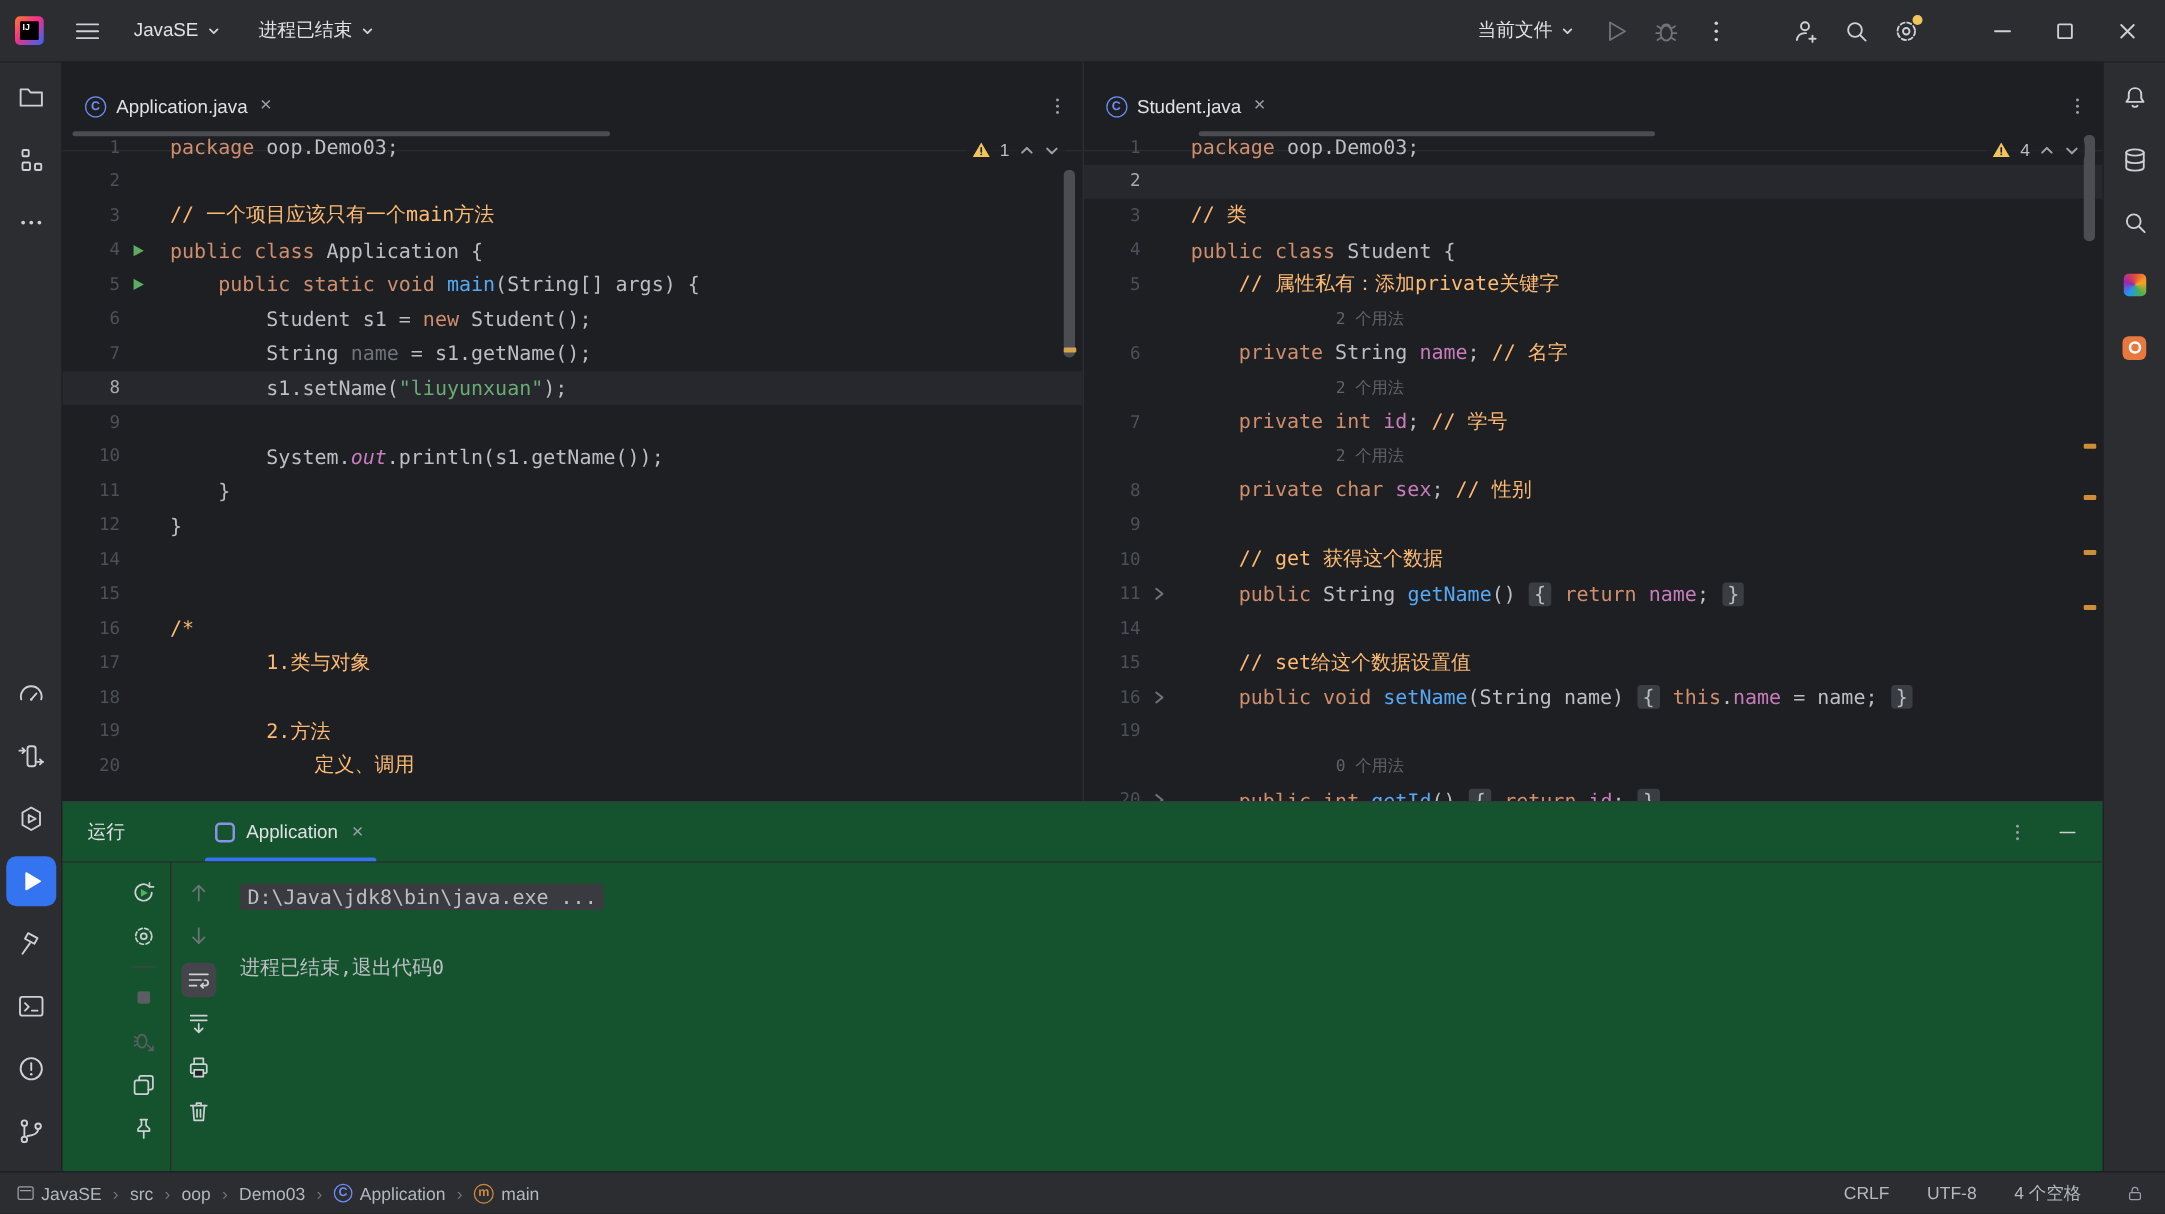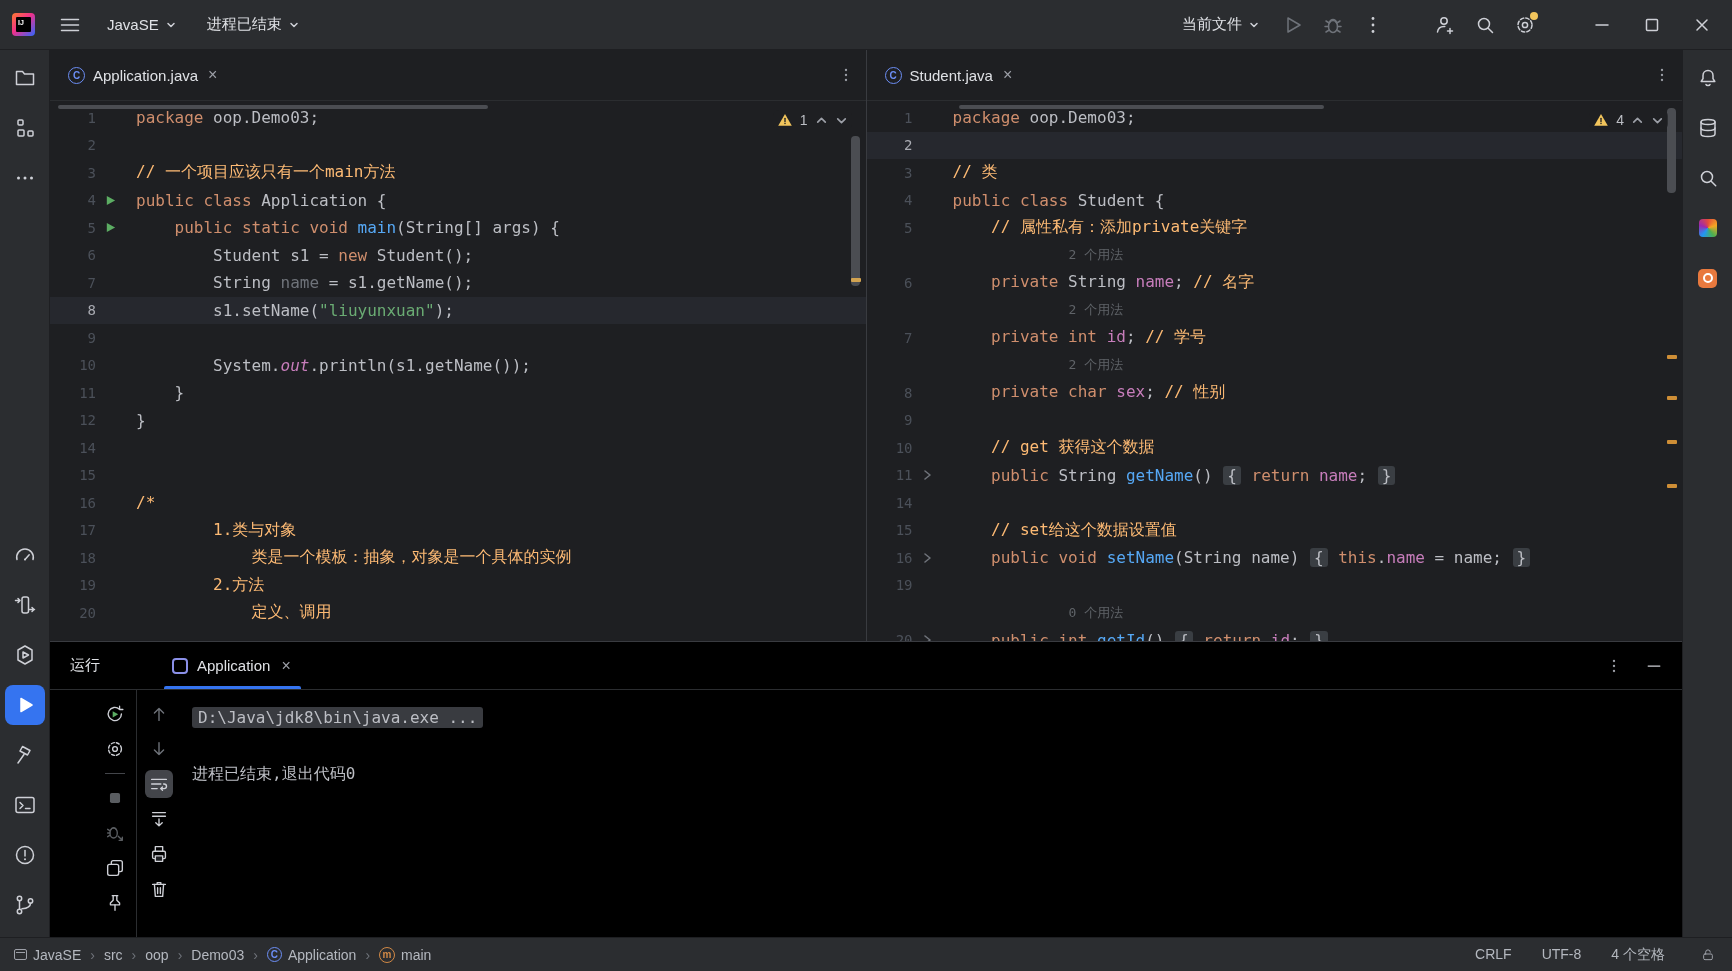--- a/index.html
+++ b/index.html
@@ -41,21 +41,21 @@
     background:conic-gradient(#e64a3b,#f5a623,#4caf50,#2196f3,#9c27b0,#e64a3b); }
   .orangeic { width:19px; height:19px; border-radius:5px; background:#e8793e; position:relative; }
   .orangeic::after { content:""; position:absolute; inset:4.5px; border:2px solid #fff; border-radius:50%; }
 
   
   #center { position:absolute; top:50px; left:50px; right:50px; bottom:34px; }
   #editors { height:591px; display:flex; }
   .editor { flex:1; min-width:0; position:relative; background:#1e1f22; }
   #split { width:1px; background:#393b40; }
 
-  .tabbar { height:51px; display:flex; align-items:center; padding:0 10px 0 8px; border-bottom:1px solid #2b2d30; }
+  .tabbar { height:71px; display:flex; align-items:center; padding:0 10px 0 8px; border-bottom:1px solid #2b2d30; }
   .tab { display:flex; align-items:center; gap:8px; padding:0 10px; height:100%; color:#dfe1e5; font-size:15px; }
   .tab-close { color:#9da0a8; font-size:16px; line-height:1; padding:0 2px; }
   .tab-spacer { flex:1; }
   .cico { width:17px; height:17px; border-radius:50%; border:1.5px solid #6c8ef5; color:#6c8ef5;
     display:inline-flex; align-items:center; justify-content:center; font-size:10px; font-weight:bold; flex:none; }
   .cico::before { content:"C"; }
   .mico { width:16px; height:16px; border-radius:50%; border:1.5px solid #d08845; color:#d08845;
     display:inline-flex; align-items:center; justify-content:center; font-size:10px; font-weight:bold; flex:none; }
   .mico::before { content:"m"; }
 
@@ -74,21 +74,21 @@
   .ctext { padding-left:6px;text-align:right; }
   .ctext.hint { color:#5f6368; font-size:13px; padding-left:122px; }
   .kw{color:#cf8e6d} .pl{color:#bcbec4} .cm{color:#fdba74} .str{color:#6aab73}
   .fn{color:#56a8f5} .fld{color:#c77dbb} .fade{color:#6f737a} .out{color:#c77dbb;font-style:italic}
   .chip{background:#3a3e43;border-radius:3px;padding:0 4px;margin:0 1px;color:#bcbec4}
 
   .warnwidget { position:absolute; top:60px; right:14px; display:flex; align-items:center; gap:7px;
     font-size:14px; color:#bcbec4; z-index:7; background:rgba(30,31,34,.7); padding:2px 4px; border-radius:6px; }
 
   
-  #run-panel { position:absolute; top:591px; left:0; right:0; bottom:0; background:#000000; border-top:1px solid #393b40; }
+  #run-panel { position:absolute; top:591px; left:0; right:0; bottom:0; background:#14532d; border-top:1px solid #393b40; }
   .run-header { height:48px; display:flex; align-items:stretch; border-bottom:1px solid #2b2d30; padding-left:20px; }
   .run-title { align-self:center; color:#dfe1e5; font-size:15px; margin-right:58px; }
   .run-tab { position:relative; display:flex; align-items:center; gap:9px; padding:0 14px; color:#dfe1e5; font-size:15px; }
   .run-tab .underline { position:absolute; bottom:0; left:6px; right:6px; height:3px; background:#3574f0; border-radius:2px 2px 0 0; }
   .rtico { width:16px; height:16px; border-radius:4px; border:2px solid #8b90e8; flex:none; }
   .run-header-right { margin-left:auto; display:flex; align-items:center; gap:20px; padding-right:18px; }
   .run-body { position:absolute; top:48px; bottom:0; left:0; right:0; display:flex;margin-left:44px; }
   .rcol { display:flex; flex-direction:column; align-items:center; padding-top:10px; gap:7px; }
   .rcol1 { width:42px; }
   .rcol2 { width:44px; border-left:1px solid #2b2d30; }
@@ -341,21 +341,21 @@
             <div class="crow"><span class="gut"><span class="lnum">7</span><span class="gicon"></span></span><span class="ctext"><span class="pl">        String </span><span class="fade">name</span><span class="pl"> = s1.getName();</span></span></div>
             <div class="crow hl"><span class="gut"><span class="lnum">8</span><span class="gicon"></span></span><span class="ctext"><span class="pl">        s1.setName(</span><span class="str">"liuyunxuan"</span><span class="pl">);</span></span></div>
             <div class="crow"><span class="gut"><span class="lnum">9</span><span class="gicon"></span></span><span class="ctext"></span></div>
             <div class="crow"><span class="gut"><span class="lnum">10</span><span class="gicon"></span></span><span class="ctext"><span class="pl">        System.</span><span class="out">out</span><span class="pl">.println(s1.getName());</span></span></div>
             <div class="crow"><span class="gut"><span class="lnum">11</span><span class="gicon"></span></span><span class="ctext"><span class="pl">    }</span></span></div>
             <div class="crow"><span class="gut"><span class="lnum">12</span><span class="gicon"></span></span><span class="ctext"><span class="pl">}</span></span></div>
             <div class="crow"><span class="gut"><span class="lnum">14</span><span class="gicon"></span></span><span class="ctext"></span></div>
             <div class="crow"><span class="gut"><span class="lnum">15</span><span class="gicon"></span></span><span class="ctext"></span></div>
             <div class="crow"><span class="gut"><span class="lnum">16</span><span class="gicon"></span></span><span class="ctext"><span class="cm">/*</span></span></div>
             <div class="crow"><span class="gut"><span class="lnum">17</span><span class="gicon"></span></span><span class="ctext"><span class="cm">        1.类与对象</span></span></div>
-            <div class="crow"><span class="gut"><span class="lnum">18</span><span class="gicon"></span></span><span class="ctext"><span class="cm">            类是一个模板：抽象，对象是一个具体的实例</span></span></div>
+            <div class="crow"><span class="gut"><span class="lnum">18</span><span class="gicon"></span></span></div>
             <div class="crow"><span class="gut"><span class="lnum">19</span><span class="gicon"></span></span><span class="ctext"><span class="cm">        2.方法</span></span></div>
             <div class="crow"><span class="gut"><span class="lnum">20</span><span class="gicon"></span></span><span class="ctext"><span class="cm">            定义、调用</span></span></div>
           </div>
       </div>
       <div class="warnwidget">
         <svg width="16" height="16" viewBox="0 0 24 24">
             <path d="M12 3L22.2 20.5H1.8z" fill="#f2c55c"></path>
             <path d="M12 9.5v5" stroke="#1e1f22" stroke-width="2" stroke-linecap="round"></path>
             <circle cx="12" cy="17.2" r="1.1" fill="#1e1f22"></circle>
           </svg>

